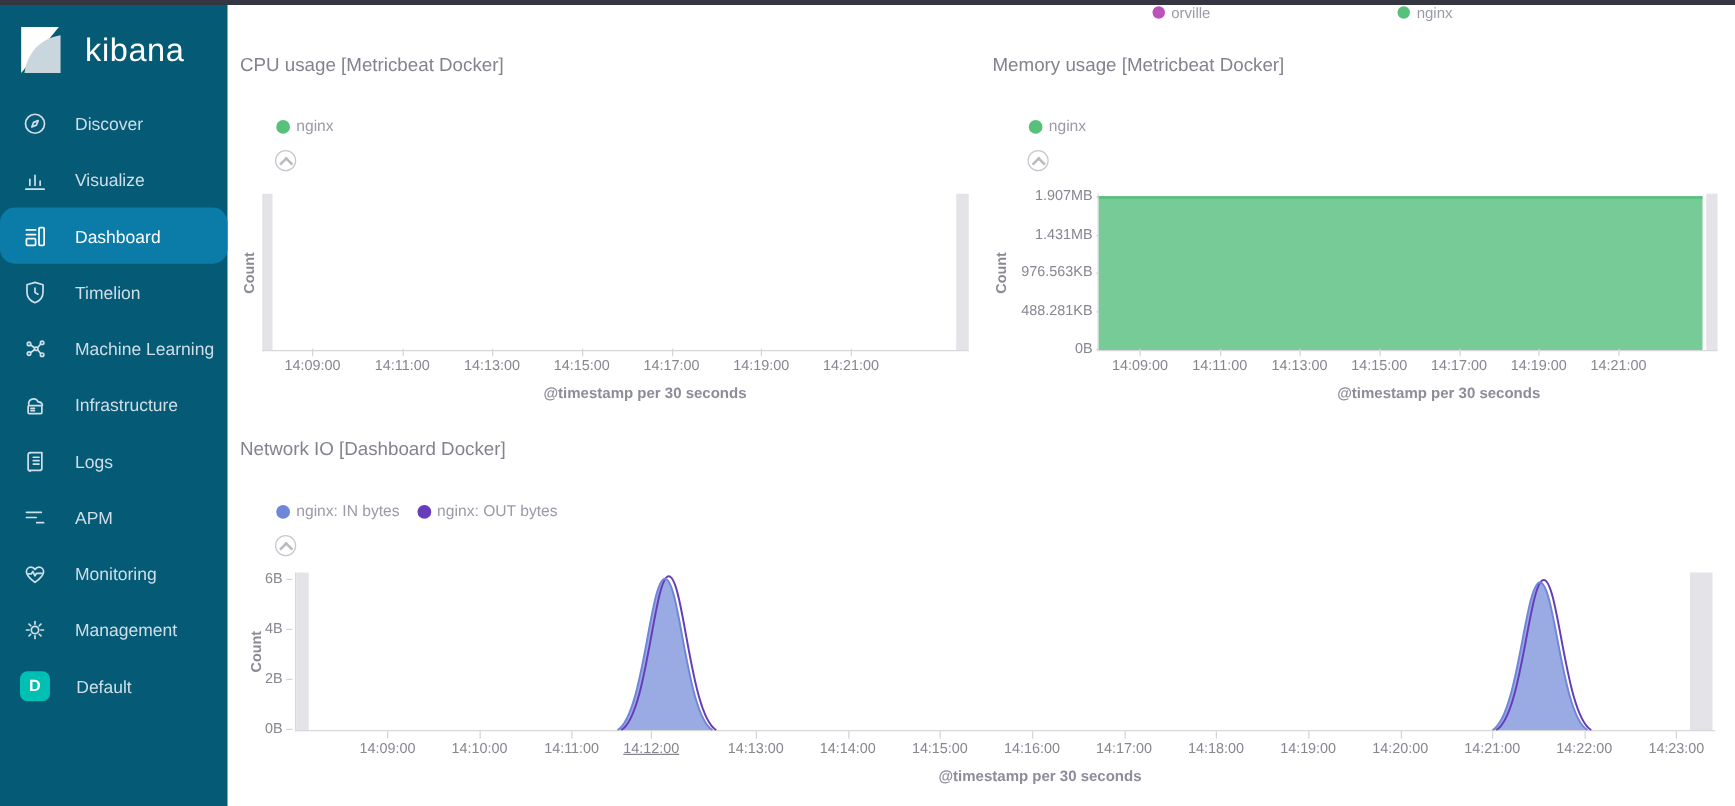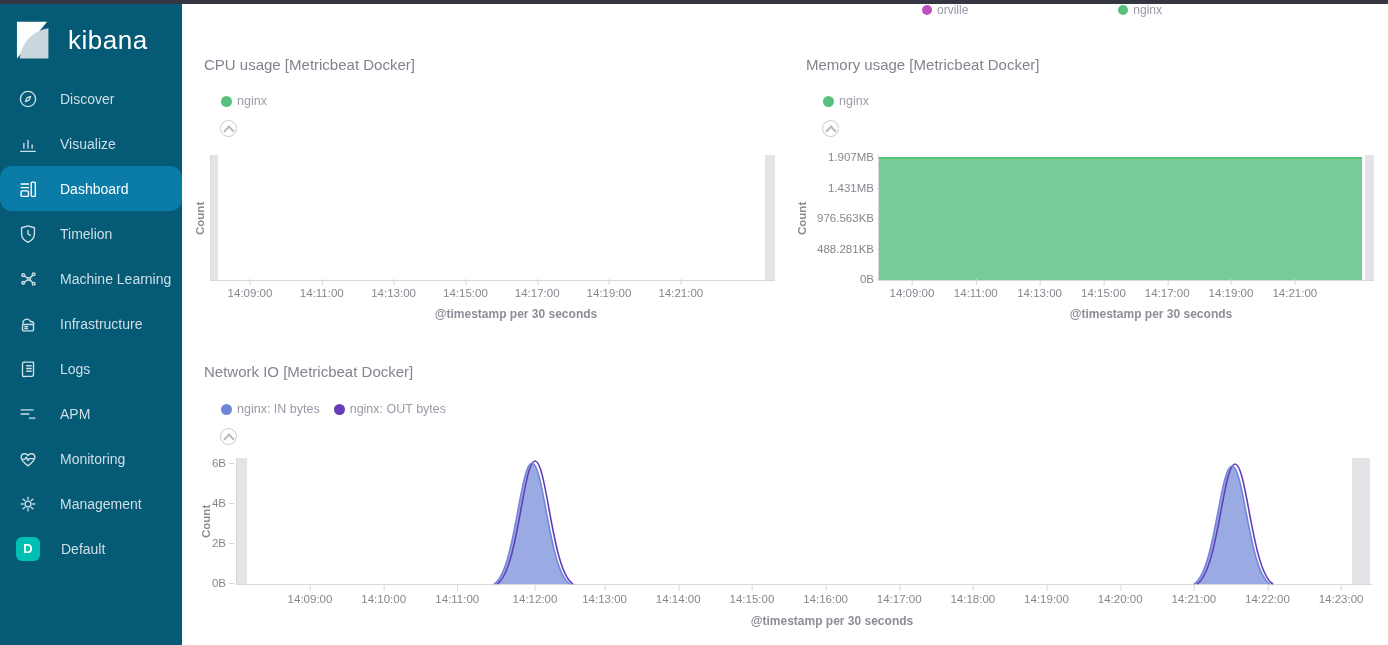--- a/index.html
+++ b/index.html
@@ -24,21 +24,21 @@
   .main{position:absolute;left:182px;top:0;width:1340px;height:645px;background:#fff;}
   .overflow-legend{position:absolute;left:740px;top:3px;display:flex;gap:150px;}
   .legend-item{display:flex;align-items:center;gap:5px;font-size:12px;color:#9a9aa8;cursor:pointer;white-space:nowrap;}
   .dot{width:11px;height:11px;border-radius:50%;flex:0 0 auto;}
   .overflow-legend .dot{width:10px;height:10px;}
 
   .panel{position:absolute;}
   .panel-cpu{left:10px;top:44px;width:592px;height:300px;}
   .panel-mem{left:612px;top:44px;width:594px;height:300px;}
   .panel-net{left:10px;top:350px;width:1196px;height:295px;}
-  .panel-title{position:absolute;left:0;top:0;margin:12px;font-size:15px;font-weight:400;color:#83838f;white-space:nowrap;}
+  .panel-title{position:absolute;left:0;top:0;margin:0;font-size:15px;font-weight:400;color:#83838f;white-space:nowrap;}
   .panel-net .panel-title{top:1px;}
   .legend{position:absolute;left:29px;top:50px;display:flex;gap:14px;}
   .panel-legend .legend-item{font-size:12.5px;}
   .legend-toggle{position:absolute;left:28px;top:76px;width:17px;height:17px;border-radius:50%;
                  border:1px solid #c8c8ce;background:#fff;padding:0;cursor:pointer;}
   .panel-net .legend{top:52px;}
   .panel-net .legend-toggle{top:78px;}
   .chev{display:block;width:6px;height:6px;border-top:2px solid #b9b9c0;border-right:2px solid #b9b9c0;
         transform:rotate(-45deg);margin:5px auto 0;}
 
@@ -256,21 +256,21 @@
           <span class="xtick" style="left: 245.6px;">14:13:00</span>
           <span class="xtick" style="left: 309.4px;">14:15:00</span>
           <span class="xtick" style="left: 373.2px;">14:17:00</span>
           <span class="xtick" style="left: 437px;">14:19:00</span>
           <span class="xtick" style="left: 500.8px;">14:21:00</span>
         </div>
       <div class="xlabel">@timestamp per 30 seconds</div>
     </section>
 
     <section class="panel panel-net">
-      <h3 class="panel-title">Network IO [Metricbeat Docker]</h3>
+      <h3 class="panel-title">Network IO [Dashboard Docker]</h3>
       <div class="legend panel-legend">
           <span class="legend-item">
             <i class="dot" style="background:#6f87d8"></i>
             <span>nginx: IN bytes</span>
           </span>
           <span class="legend-item">
             <i class="dot" style="background:#663db8"></i>
             <span>nginx: OUT bytes</span>
           </span>
         </div>
@@ -293,21 +293,21 @@
           <path class="net-in" fill="none" stroke-width="1.6" d="M257,126 C278,114 283,5 295,5 C307,5 312,114 333,126" stroke="#6f87d8"></path>
           <path class="net-fill" d="M957,126 C978,114 983,8 995,8 C1007,8 1012,114 1033,126 Z" fill="#6f87d8" fill-opacity="0.7"></path>
           <path class="net-out" fill="none" stroke-width="1.6" d="M960,126 C981,114 986,6 998,6 C1010,6 1015,114 1036,126" stroke="#663db8"></path>
           <path class="net-in" fill="none" stroke-width="1.6" d="M957,126 C978,114 983,8 995,8 C1007,8 1012,114 1033,126" stroke="#6f87d8"></path>
         </svg>
       </div>
       <div class="xticks">
           <span class="xtick" style="left: 118px;">14:09:00</span>
           <span class="xtick" style="left: 191.65px;">14:10:00</span>
           <span class="xtick" style="left: 265.3px;">14:11:00</span>
-          <span class="xtick" style="left: 343px;">14:12:00</span>
+          <span class="xtick" style="left: 329px; text-decoration: underline;">14:12:00</span>
           <span class="xtick" style="left: 412.6px;">14:13:00</span>
           <span class="xtick" style="left: 486.25px;">14:14:00</span>
           <span class="xtick" style="left: 559.9px;">14:15:00</span>
           <span class="xtick" style="left: 633.55px;">14:16:00</span>
           <span class="xtick" style="left: 707.2px;">14:17:00</span>
           <span class="xtick" style="left: 780.85px;">14:18:00</span>
           <span class="xtick" style="left: 854.5px;">14:19:00</span>
           <span class="xtick" style="left: 928.15px;">14:20:00</span>
           <span class="xtick" style="left: 1001.8px;">14:21:00</span>
           <span class="xtick" style="left: 1075.45px;">14:22:00</span>

